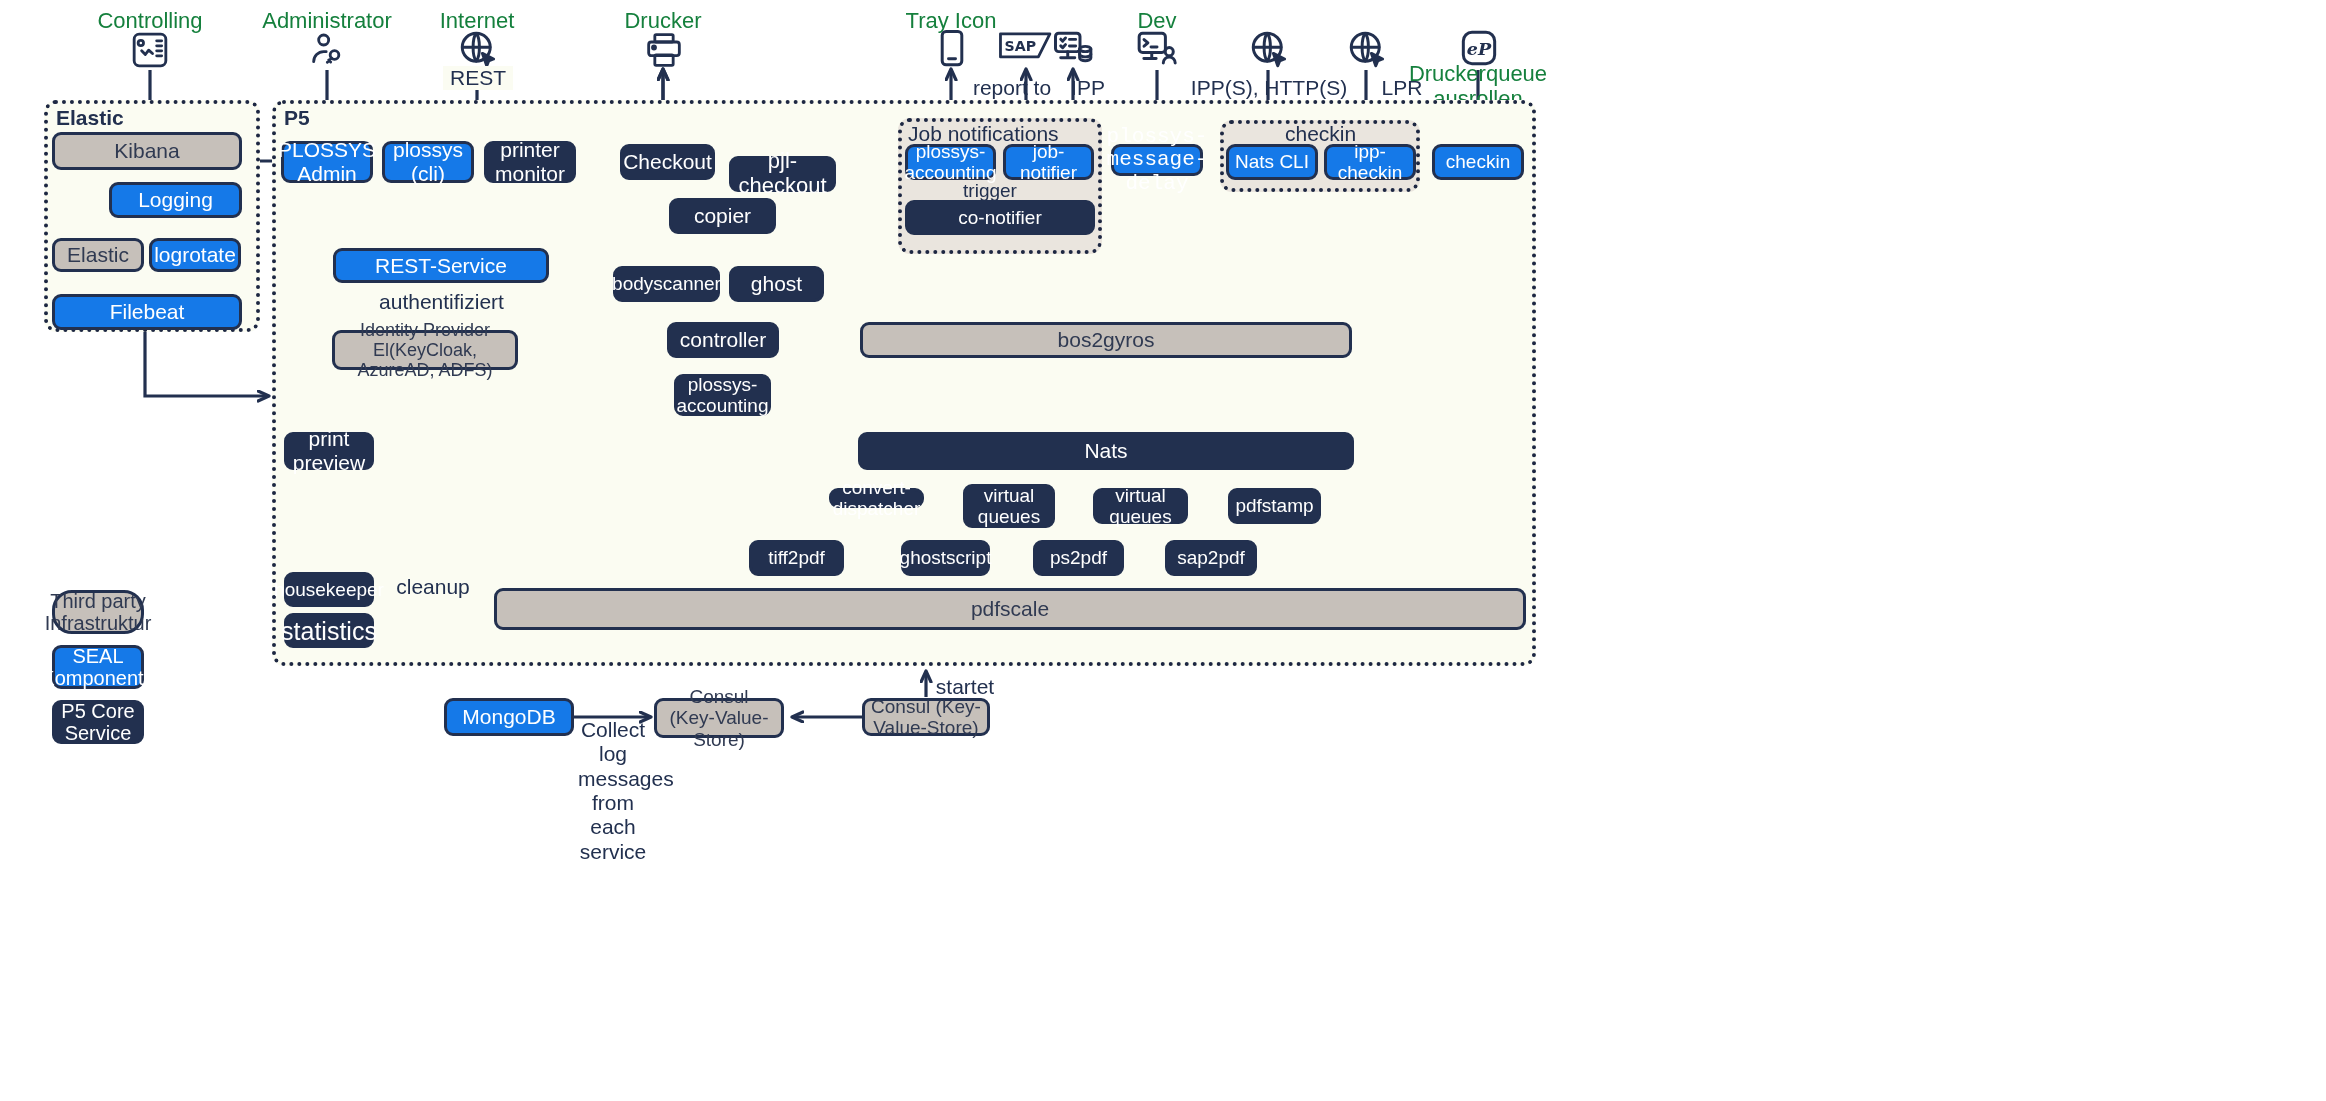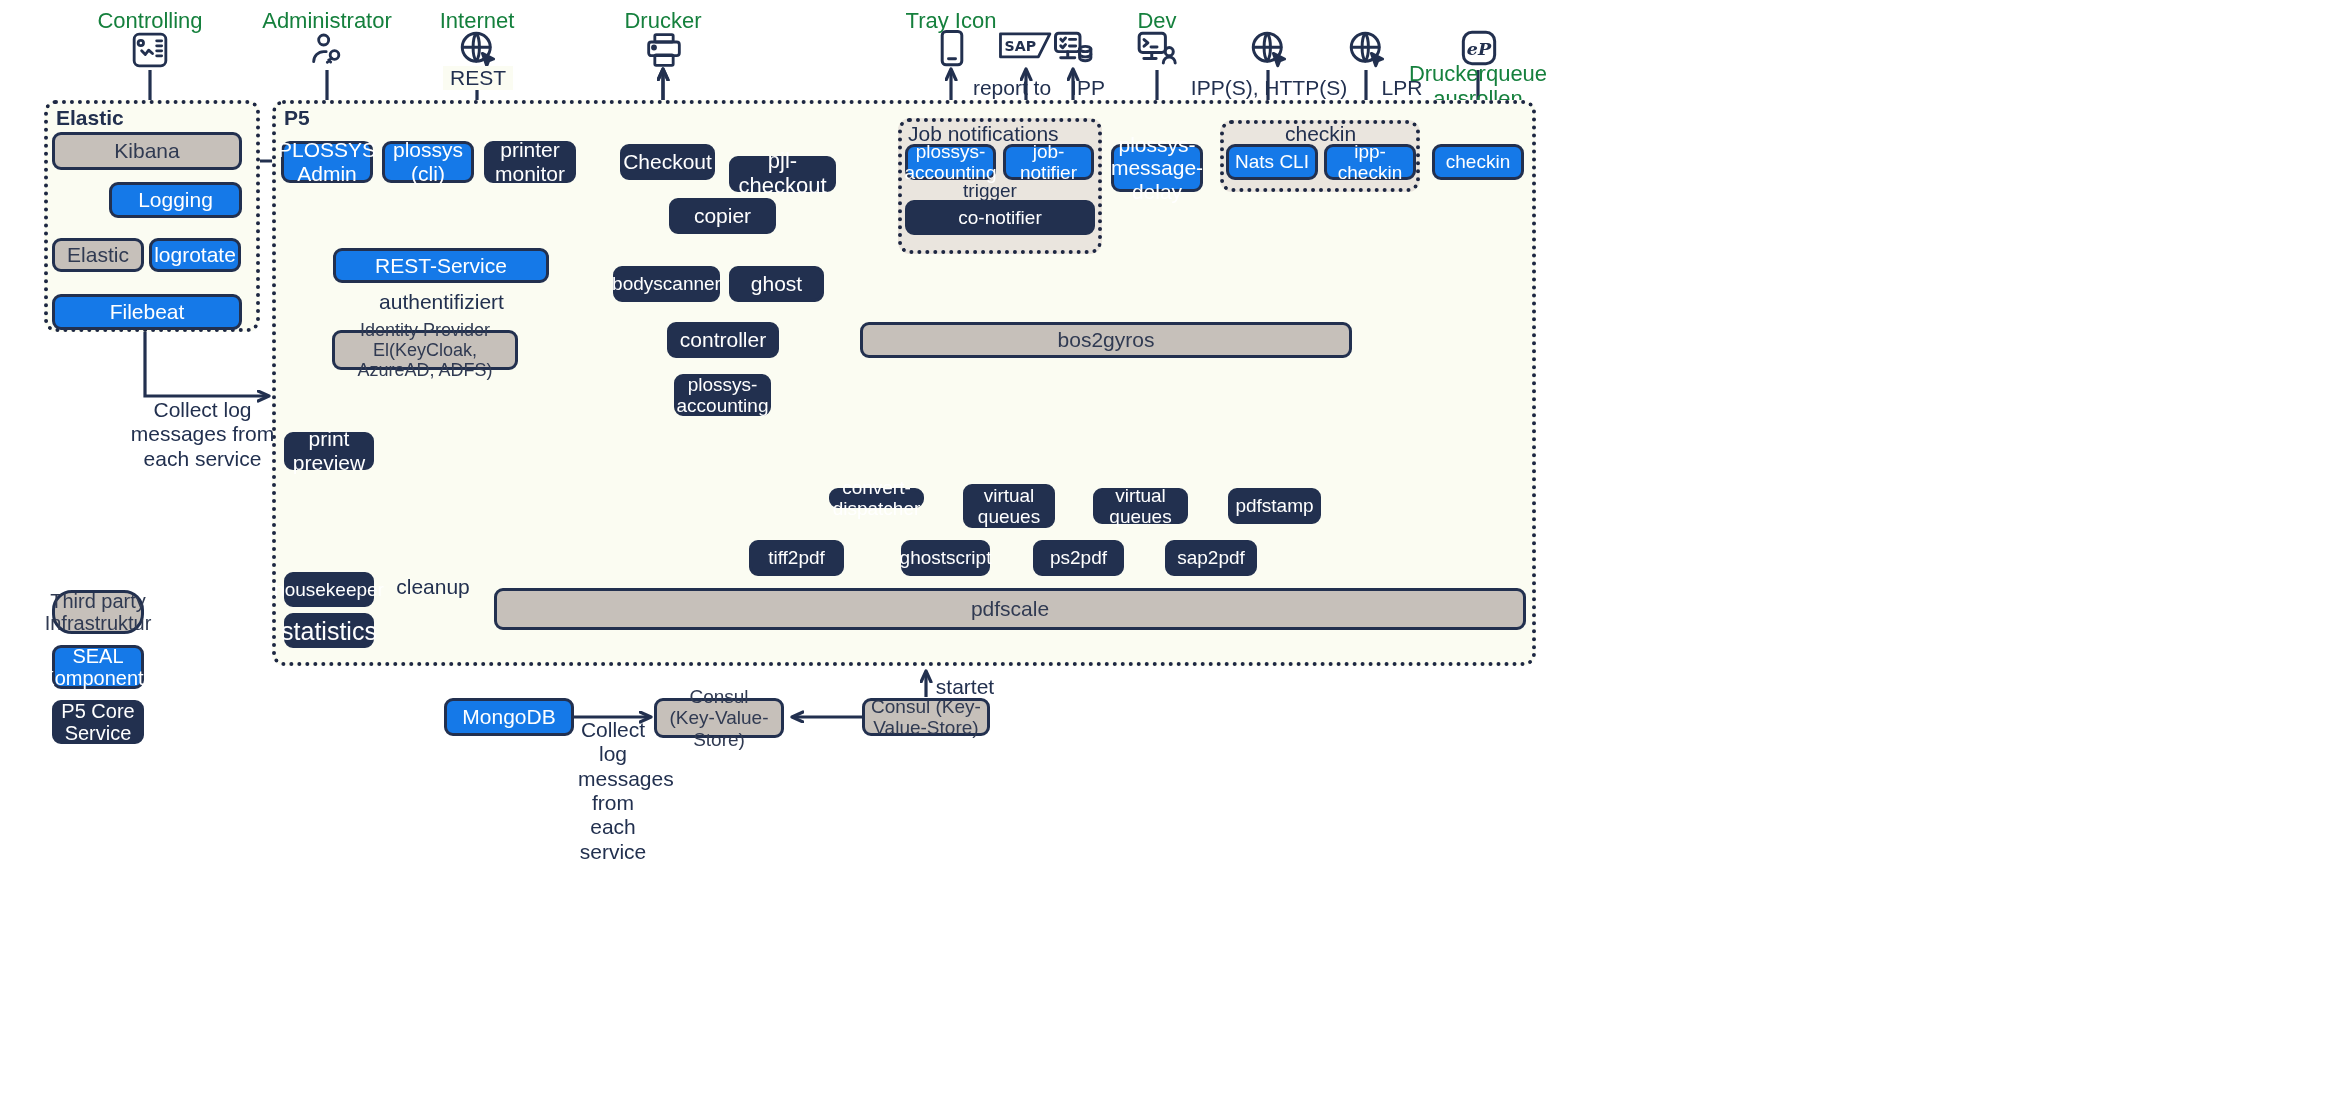--- a/index.html
+++ b/index.html
@@ -254,23 +254,20 @@
 
   <div class="grp grp-sub" style="left:1220px;top:120px;width:200px;height:72px;"></div>
   <div class="grp-title norm" style="left:1285px;top:122px;">checkin</div>
 
   <div class="node n-gray" style="left:52px;top:132px;width:190px;height:38px;">Kibana</div>
   <div class="node n-blue" style="left:109px;top:182px;width:133px;height:36px;">Logging</div>
   <div class="node n-gray" style="left:52px;top:238px;width:92px;height:34px;">Elastic</div>
   <div class="node n-blue" style="left:149px;top:238px;width:92px;height:34px;">logrotate</div>
   <div class="node n-blue" style="left:52px;top:294px;width:190px;height:36px;">Filebeat</div>
 
-  <div class="lbl" style="left:120px;top:398px;width:165px;white-space:pre-line;">Collect log
-messages from
-each service</div>
 
   <div class="node n-blue" style="left:281px;top:141px;width:92px;height:42px;white-space:pre-line;">PLOSSYS
 Admin</div>
   <div class="node n-blue" style="left:382px;top:141px;width:92px;height:42px;white-space:pre-line;">plossys
 (cli)</div>
   <div class="node n-dark" style="left:484px;top:141px;width:92px;height:42px;white-space:pre-line;">printer
 monitor</div>
   <div class="node n-blue" style="left:333px;top:248px;width:216px;height:35px;">REST-Service</div>
   <div class="lbl" style="left:349px;top:290px;width:185px;">authentifiziert</div>
   <div class="node n-gray" style="left:332px;top:330px;width:186px;height:40px;flex-direction:column;font-size:18px;">
@@ -291,27 +288,28 @@
   <div class="node n-dark" style="left:667px;top:322px;width:112px;height:36px;">controller</div>
   <div class="node n-dark" style="left:674px;top:374px;width:97px;height:42px;white-space:pre-line;font-size:19px;">plossys-
 accounting</div>
 
   <div class="node n-blue" style="left:905px;top:144px;width:91px;height:36px;font-size:19px;">plossys-
 accounting</div>
   <div class="node n-blue" style="left:1003px;top:144px;width:91px;height:36px;font-size:19px;">job-notifier</div>
   <div class="lbl" style="left:955px;top:180px;width:70px;font-size:19px;">trigger</div>
   <div class="node n-dark" style="left:905px;top:200px;width:190px;height:35px;font-size:19px;">co-notifier</div>
 
-  <div class="node n-blue" style="left:1111px;top:144px;width:92px;height:48px;">plossys-message-delay</div>
+  <div class="node n-blue" style="left:1111px;top:144px;width:92px;height:32px;font-family:Liberation Mono, monospace;">plossys-message-delay</div>
   <div class="node n-blue" style="left:1226px;top:144px;width:92px;height:36px;font-size:19px;">Nats CLI</div>
   <div class="node n-blue" style="left:1324px;top:144px;width:92px;height:36px;font-size:19px;">ipp-checkin</div>
   <div class="node n-blue" style="left:1432px;top:144px;width:92px;height:36px;font-size:19px;">checkin</div>
 
   <div class="node n-gray" style="left:860px;top:322px;width:492px;height:36px;">bos2gyros</div>
 
+  <div class="node n-dark" style="left:858px;top:432px;width:496px;height:38px;">Nats</div>
   <div class="node n-dark" style="left:829px;top:488px;width:95px;height:20px;font-size:19px;">convert-dispatcher</div>
   <div class="node n-dark" style="left:963px;top:484px;width:92px;height:44px;white-space:pre-line;font-size:19px;">virtual
 queues</div>
   <div class="node n-dark" style="left:1093px;top:488px;width:95px;height:36px;font-size:19px;">virtual
 queues</div>
   <div class="node n-dark" style="left:1228px;top:488px;width:93px;height:36px;font-size:19px;">pdfstamp</div>
   <div class="node n-dark" style="left:749px;top:540px;width:95px;height:36px;font-size:19px;">tiff2pdf</div>
   <div class="node n-dark" style="left:901px;top:540px;width:89px;height:36px;font-size:19px;">ghostscript</div>
   <div class="node n-dark" style="left:1033px;top:540px;width:91px;height:36px;font-size:19px;">ps2pdf</div>
   <div class="node n-dark" style="left:1165px;top:540px;width:92px;height:36px;font-size:19px;">sap2pdf</div>

